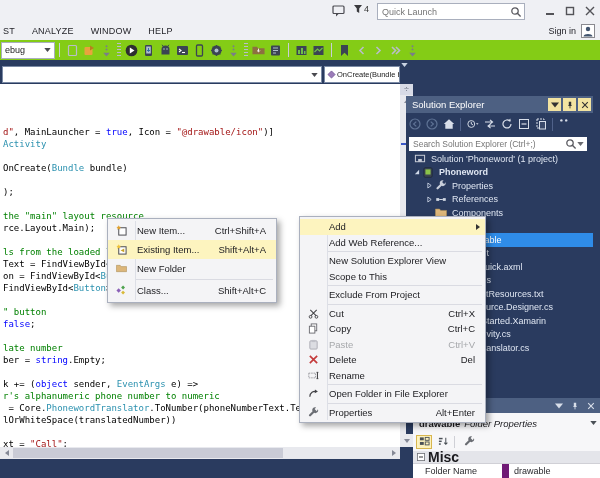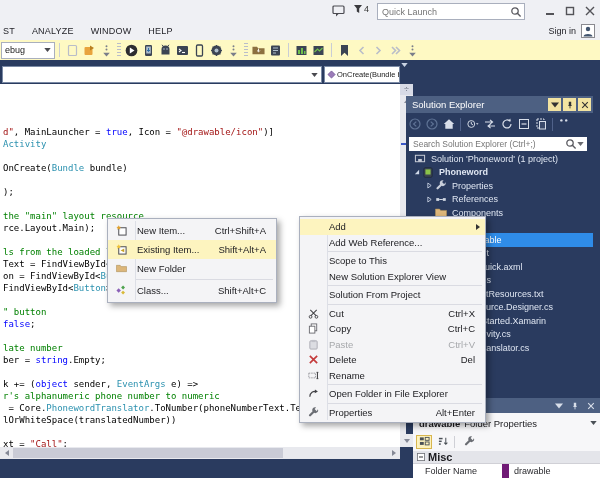--- a/index.html
+++ b/index.html
@@ -14,21 +14,21 @@
   .wbtn{position:absolute;top:4px;width:16px;height:14px;display:flex;align-items:center;justify-content:center;}
   .flagwrap{position:absolute;left:353px;top:4px;display:flex;align-items:center;gap:1px;}
   .flag-n{font-size:9px;color:#333;}
   
   .menubar{position:absolute;left:0;top:22px;width:600px;height:18px;background:#eff0f4;display:flex;align-items:center;font-size:9px;color:#24242a;}
   .menu-item{margin-right:17px;letter-spacing:.2px;}
   .menu-item:first-child{margin-left:3px;}
   .signin{position:absolute;right:24px;top:26px;font-size:9px;color:#24242a;}
   .avatar{position:absolute;right:5px;top:24px;width:14px;height:14px;}
   
-  .toolbar{position:absolute;left:0;top:40px;width:600px;height:20px;background:#fef9c3;display:flex;align-items:center;}
+  .toolbar{position:absolute;left:0;top:40px;width:600px;height:20px;background:#84cc16;display:flex;align-items:center;}
   .combo{width:52px;height:15px;background:#fff;border:1px solid #a9afbd;margin-left:1px;display:flex;align-items:center;font-size:9px;color:#222;}
   .combo .ctext{flex:1;padding-left:3px;}
   .caret{color:#4a4a50;margin-right:3px;}
   .caret svg{width:7px;height:4px;}
   .tsep{width:1px;height:14px;background:#c9cdd6;margin:0 4px;}
   .grip{width:4px;height:14px;margin:0 2px;background:repeating-linear-gradient(#b9bdc9 0 1px,transparent 1px 3px);}
   .ti{width:15px;height:15px;margin:0 1px;display:flex;align-items:center;justify-content:center;}
   .ti svg{width:13px;height:13px;}
   
   .main{position:absolute;left:0;top:60px;width:600px;height:418px;background:#2a3b5f;}
@@ -73,28 +73,28 @@
   .trow.sel .tlabel{color:#fff;}
   .teamtab{position:absolute;left:76px;top:322px;width:74px;height:15px;background:#7d92b5;color:#17273f;
            font-size:15px;display:flex;align-items:center;justify-content:center;}
   
   .props{position:absolute;left:413px;top:338px;width:187px;height:80px;background:#f7f7f9;}
   .ptitle{position:absolute;left:0;top:0;width:187px;height:15px;background:#4d6082;display:flex;align-items:center;justify-content:flex-end;color:#d8dee9;}
   .ptitle .wt2{width:14px;height:13px;display:flex;align-items:center;justify-content:center;margin-right:2px;}
   .ptitle svg{width:8px;height:8px;}
   .pcombo{position:absolute;left:0;top:16px;width:187px;height:18px;display:flex;align-items:center;font-size:9.5px;color:#1b1b1f;}
   .pcombo .b{font-weight:bold;padding-left:6px;}
-  .pcombo .s{padding-left:4px;flex:1;}
+  .pcombo .s{padding-left:4px;flex:1;font-style:italic;}
   .ptools{position:absolute;left:0;top:35px;width:187px;height:17px;display:flex;align-items:center;color:#4a5056;}
   .pbtn{width:16px;height:14px;display:flex;align-items:center;justify-content:center;margin-left:3px;}
   .pbtn svg{width:11px;height:11px;}
   .pbtn.on{background:#fdf2bd;border:1px solid #d8b64f;box-sizing:border-box;}
   .pbtn.off{color:#b4b6bb;}
   .psep{width:1px;height:12px;background:#cfd0d6;margin:0 3px;}
-  .pmisc{position:absolute;left:0;top:53px;width:187px;height:12px;background:#e4e5ea;display:flex;align-items:center;font-size:11px;color:#1b1b1f;}
+  .pmisc{position:absolute;left:0;top:53px;width:187px;height:12px;background:#e4e5ea;display:flex;align-items:center;font-size:14px;color:#1b1b1f;}
   .pmisc .mb{font-weight:bold;padding-left:3px;}
   .pmisc svg{width:8px;height:8px;margin-left:4px;}
   .pgrid{position:absolute;left:0;top:65px;width:187px;height:15px;background:#fff;border-top:1px solid #d0d0d6;display:flex;font-size:9px;color:#2a2a2e;}
   .pgrid .pname{width:96px;border-right:7px solid #701a75;box-sizing:border-box;padding:2px 0 0 12px;}
   .pgrid .pval{flex:1;padding:2px 0 0 5px;}
   
   .vmenu{position:absolute;background:#f4f4f6;border:1px solid #aab0be;box-shadow:3px 3px 6px rgba(0,0,0,.35);padding:2px 0;z-index:60;box-sizing:border-box;}
   .gutterline{position:absolute;left:27px;top:2px;bottom:2px;width:1px;background:#dddfe6;}
   .mi{display:flex;align-items:center;font-size:9.5px;color:#1b1b1f;position:relative;}
   .mi .ic{flex:0 0 27px;display:flex;align-items:center;justify-content:center;}
@@ -758,30 +758,30 @@
           <span class="lbl">Add</span>
           <span class="subarrow"></span>
         </div>
         <div class="mi" style="height: 15.5px;">
           <span class="ic"></span>
           <span class="lbl">Add Web Reference...</span>
         </div>
         <div class="msep"></div>
         <div class="mi" style="height: 15.5px;">
           <span class="ic"></span>
-          <span class="lbl">Scope to This</span>
+          <span class="lbl">New Solution Explorer View</span>
         </div>
         <div class="mi" style="height: 15.5px;">
           <span class="ic"></span>
-          <span class="lbl">New Solution Explorer View</span>
+          <span class="lbl">Scope to This</span>
         </div>
         <div class="msep"></div>
         <div class="mi" style="height: 15.5px;">
           <span class="ic"></span>
-          <span class="lbl">Solution From Project</span>
+          <span class="lbl">Exclude From Project</span>
         </div>
         <div class="msep"></div>
         <div class="mi" style="height: 15.5px;">
           <span class="ic">
             <svg viewBox="0 0 12 12">
               <path d="M2.5 2l6.5 6.5M9.5 2L3 8.5" stroke="#424246" stroke-width="1.1" fill="none"></path>
               <circle cx="2.8" cy="9.6" r="1.5" fill="none" stroke="#424246"></circle>
               <circle cx="9.2" cy="9.6" r="1.5" fill="none" stroke="#424246"></circle>
             </svg>
           </span>

